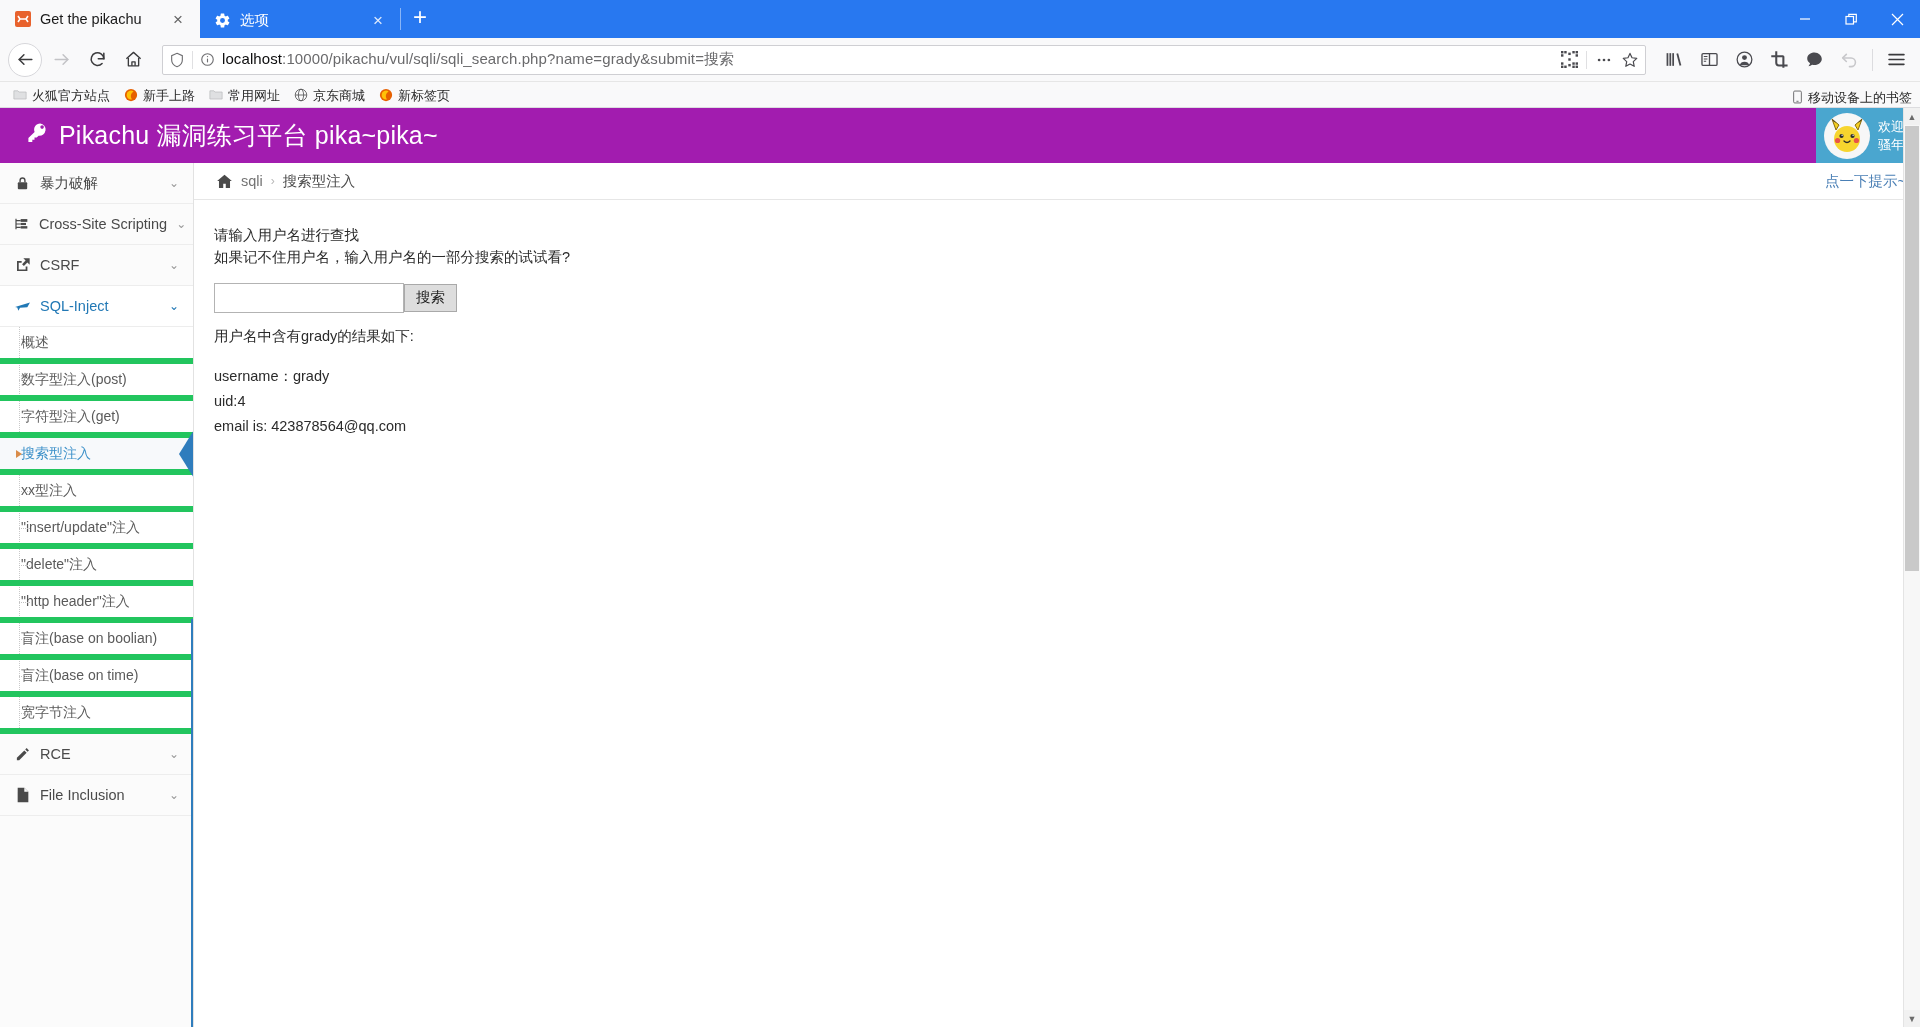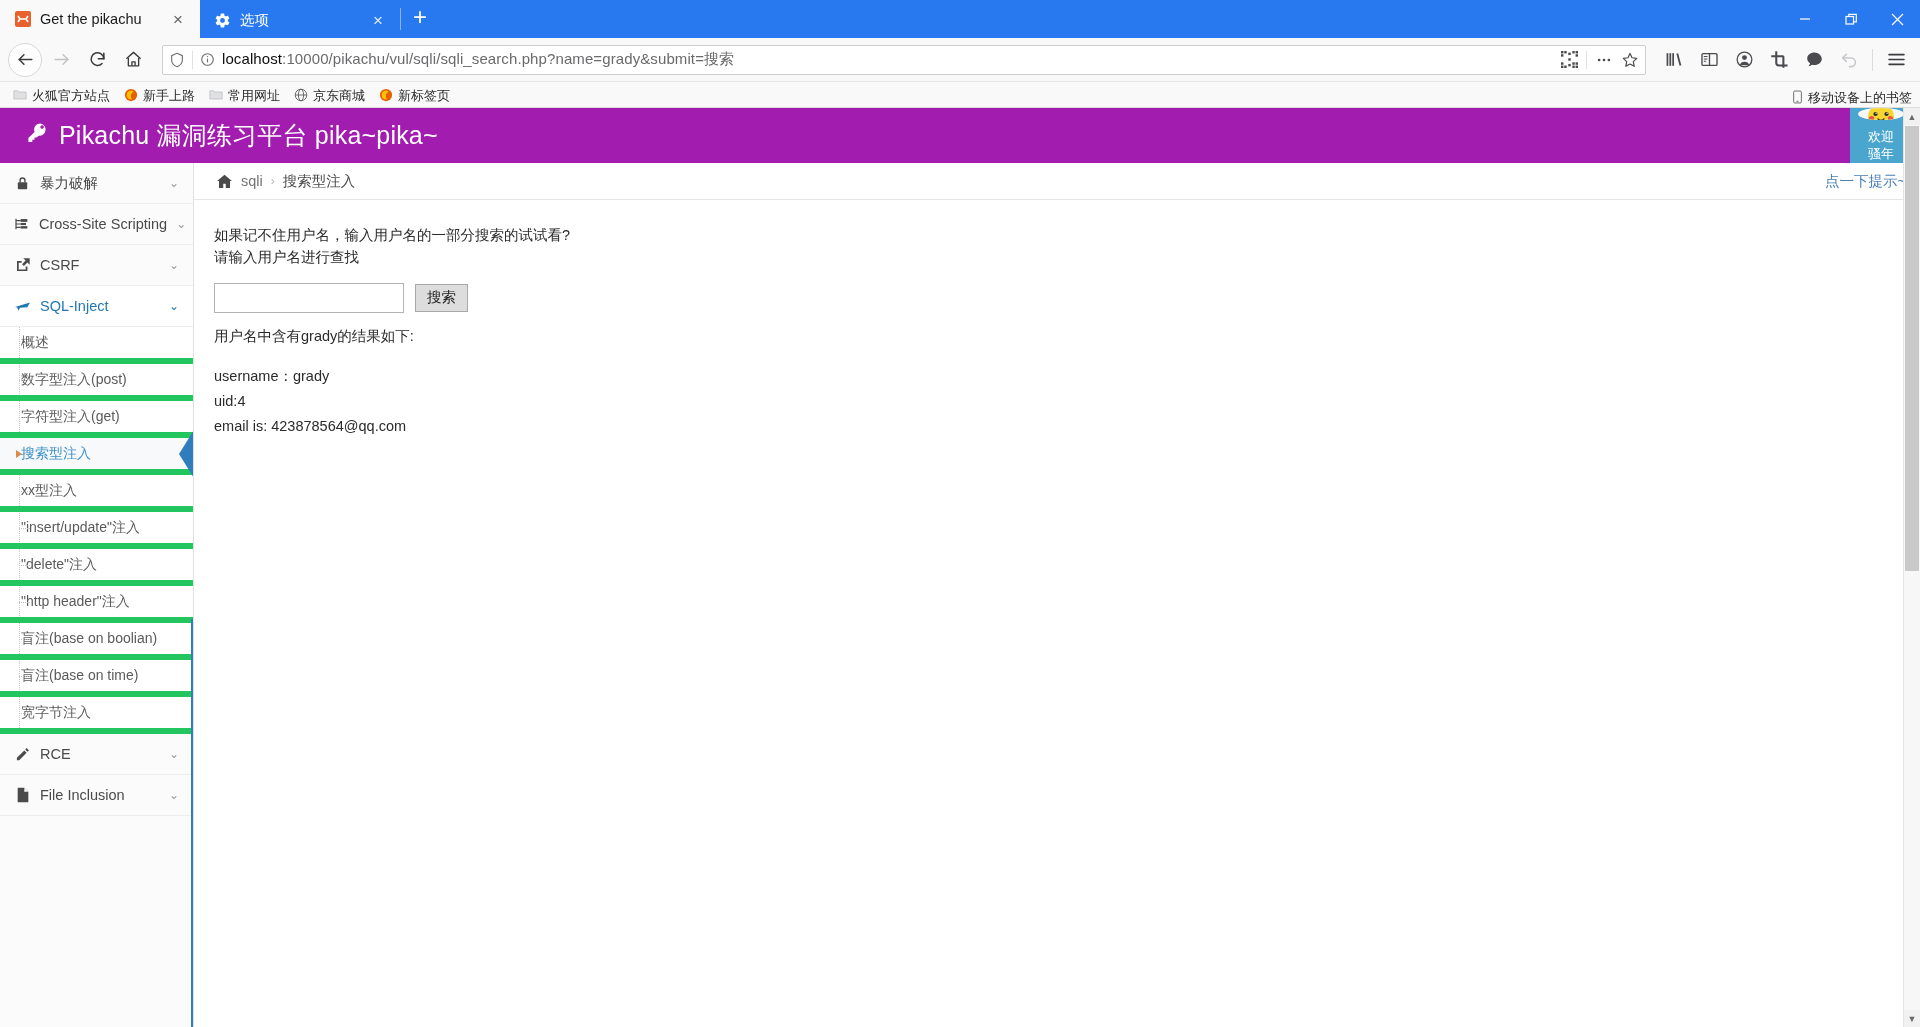--- a/index.html
+++ b/index.html
@@ -70,21 +70,21 @@
 
   
   .viewport { flex:1; display:flex; position:relative; overflow:hidden; background:#fff; }
   .page { flex:1; display:flex; flex-direction:column; overflow:hidden; }
 
   .site-header {
     height:55px; background:#a21caf; display:flex; align-items:center; justify-content:space-between;
     padding-left:26px; flex:0 0 55px; position:relative;
   }
   .site-title { color:#fff; font-size:25px; display:flex; align-items:center; gap:9px; letter-spacing:.2px; }
-  .welcome-box { display:flex; align-items:center; gap:8px; background:#4aa6cf; height:55px; padding:0 16px 0 8px;flex-direction:column; }
+  .welcome-box { display:flex; align-items:center; gap:8px; background:#4aa6cf; height:55px; padding:0 16px 0 8px; }
   .avatar {
     width:46px; height:46px; border-radius:50%; background:#f6f6f6; display:flex; align-items:center;
     justify-content:center; overflow:hidden;
   }
   .welcome-txt { color:#fff; font-size:13px; line-height:1.35; text-align:left; }
 
   .body-row { flex:1; display:flex; overflow:hidden; }
 
   
   .sidebar {
@@ -136,21 +136,21 @@
   }
   .crumb { display:flex; align-items:center; gap:8px; font-size:14.5px; color:#4a4a4a; }
   .crumb .home-ico { color:#4a4a4a; display:flex; align-items:center; }
   .crumb .crumb-link { color:#737373; }
   .crumb .crumb-sep { color:#b9b9b9; font-size:12px; }
   .crumb .crumb-cur { color:#4a4a4a; }
   .hint-link { color:#4a7fb5; font-size:14.5px; }
 
   .content { padding:24px 0 0 20px; }
   .lead { font-size:14.5px; color:#2b2b2b; line-height:1.55; }
-  .form-row { display:flex; align-items:center; gap:11px; margin-top:14px; }
+  .form-row { display:flex; align-items:center; gap:0; margin-top:14px; }
   .txt-input {
     width:190px; height:30px; border:1px solid #b3b3b3; background:#fff; outline:none;
     font-family:inherit; font-size:14px; padding:0 5px;
   }
   .btn-submit {
     height:28px; min-width:53px; padding:0 11px; background:#ddd; border:1px solid #a9a9a9;
     font-family:inherit; font-size:14.5px; color:#1a1a1a; cursor:default;
   }
   .result-head { margin-top:14px; font-size:14.5px; color:#2b2b2b; }
   .result-block { margin-top:18px; font-size:14.5px; color:#2b2b2b; line-height:1.72; }
@@ -566,22 +566,22 @@
                 </svg>
               </span>
               <span class="crumb-link">sqli</span>
               <span class="crumb-sep">›</span>
               <span class="crumb-cur">搜索型注入</span>
             </div>
             <div class="hint-link">点一下提示~</div>
           </div>
 
           <div class="content">
+            <div class="lead">请输入用户名进行查找</div>
             <div class="lead">如果记不住用户名，输入用户名的一部分搜索的试试看?</div>
-            <div class="lead">请输入用户名进行查找</div>
 
             <div class="form-row">
               <input class="txt-input" type="text" value="" placeholder="" style="">
               <button class="btn-submit">搜索</button>
             </div>
 
             <div class="result-head">用户名中含有grady的结果如下:</div>
 
             <div class="result-block">
               <div>username：grady</div>

